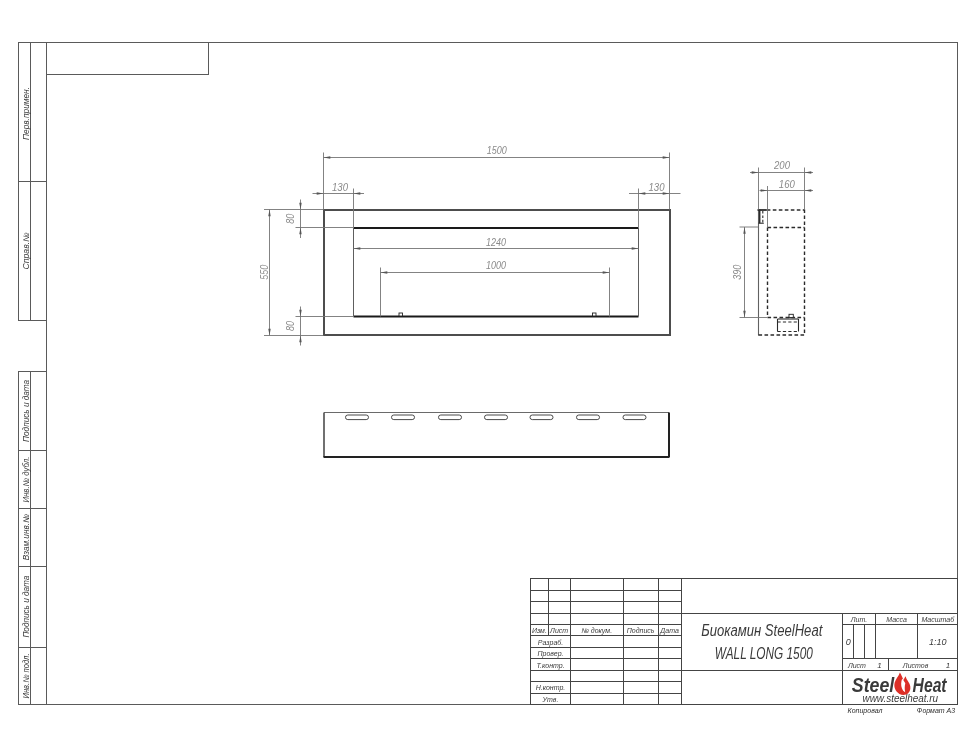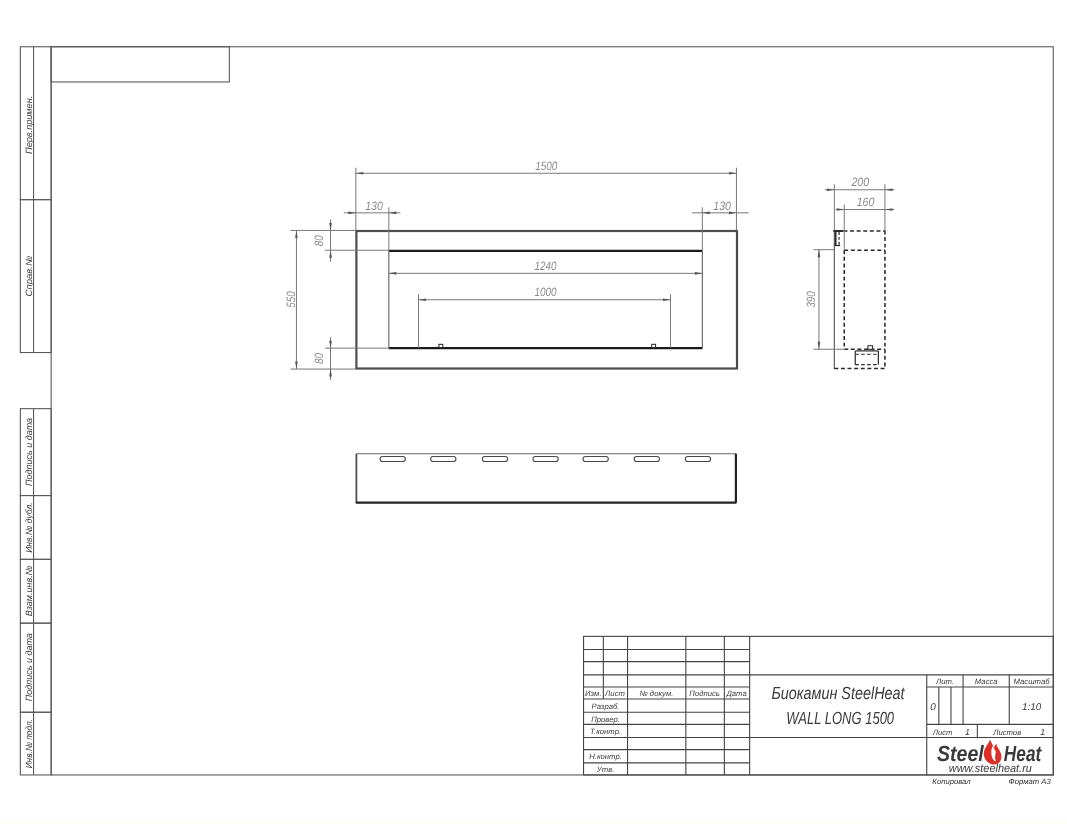--- a/index.html
+++ b/index.html
@@ -1,16 +1,16 @@
 <!DOCTYPE html>
 <html><head>
 <meta charset="utf-8">
 <style>
 html,body{margin:0;padding:0;background:#fff;}
-#page{position:relative;width:970px;height:749px;background:#fde047;overflow:hidden;}
+#page{position:relative;width:970px;height:749px;background:#3b82f6;overflow:hidden;}
 svg{position:absolute;left:0;top:0;}
 text{font-family:"Liberation Sans",sans-serif;font-style:italic;fill:#3a3a3a;}
 .dim{font-size:11px;fill:#8a8a8a;}
 .lbl{font-size:8.3px;fill:#3c3c3c;}
 .tb{font-size:7px;fill:#2e2e2e;}
 </style>
 </head>
 <body>
 <div id="page">
 <svg width="970" height="749" viewBox="0 0 970 749">

